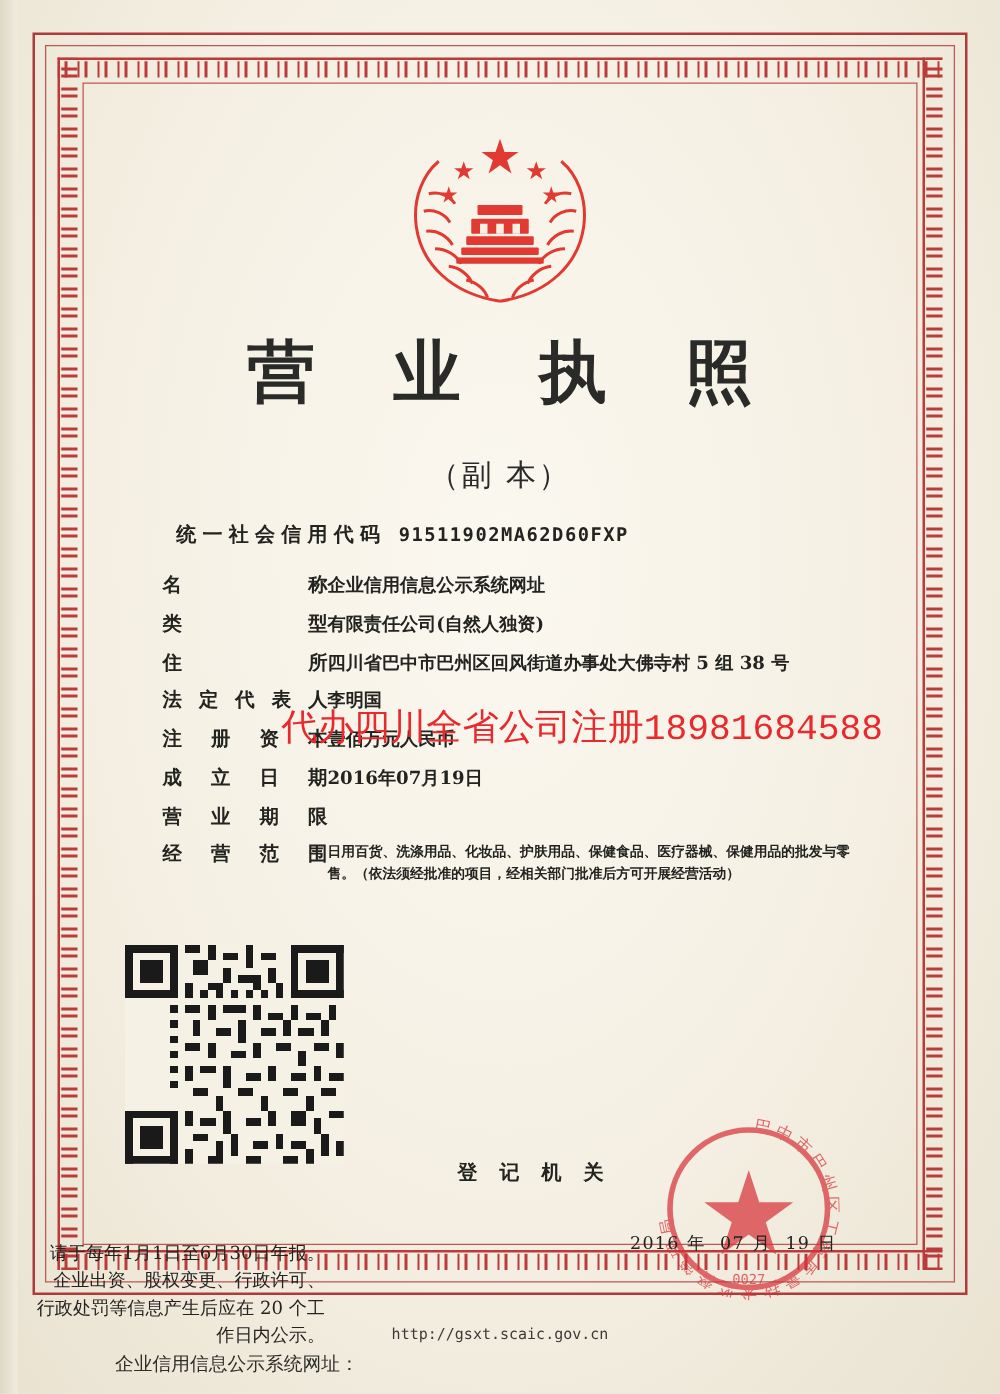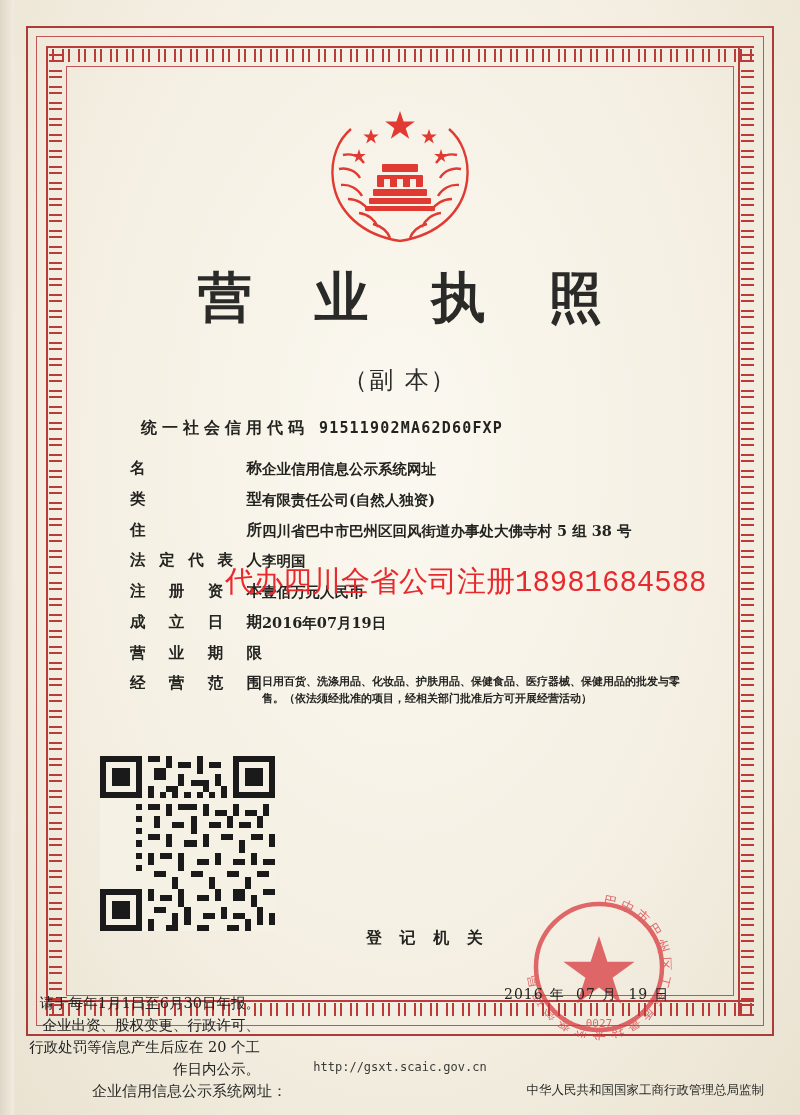--- a/index.html
+++ b/index.html
@@ -506,15 +506,14 @@
 
   <div class="footer-left">
     <div>请于每年1月1日至6月30日年报。</div>
     <div>企业出资、股权变更、行政许可、</div>
     <div>行政处罚等信息产生后应在 20 个工</div>
     <div>作日内公示。</div>
   </div>
 
   <div class="footer-url">http://gsxt.scaic.gov.cn</div>
   <div class="footer-bottom-left">企业信用信息公示系统网址：</div>
-  <div class="footer-bottom-right">中华人民共和国国家工商行政管理总局监制</div>
 
 </div>
 
 </body></html>

